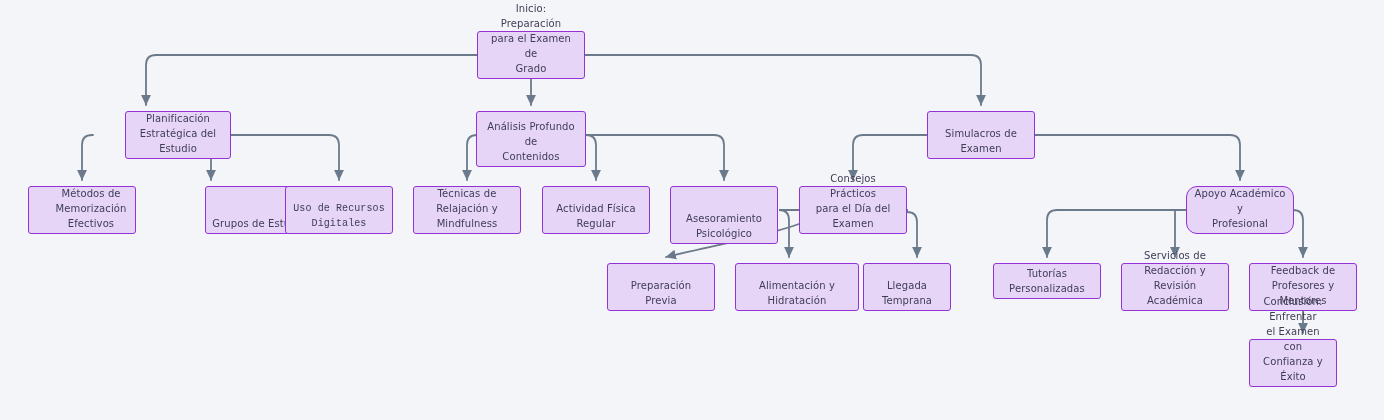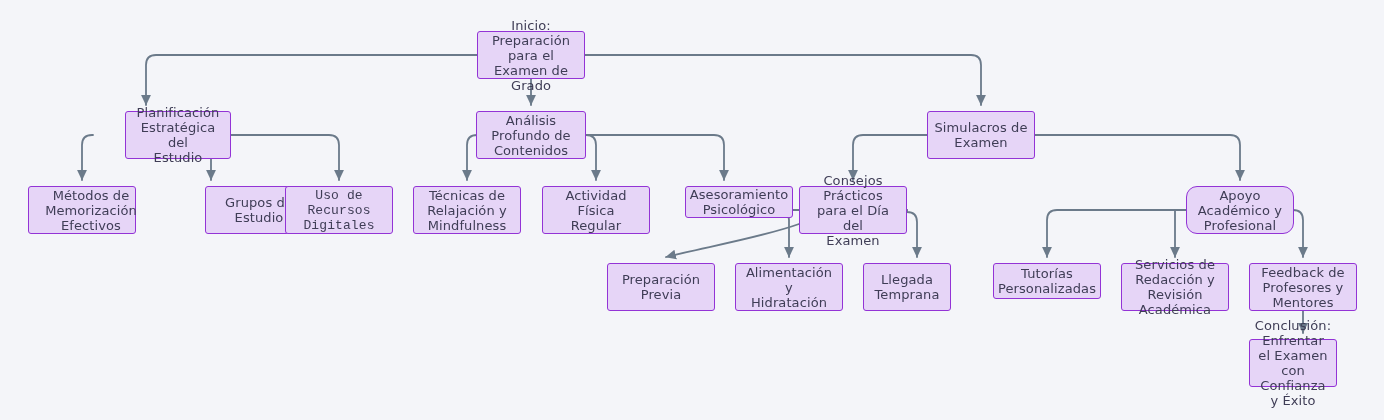--- a/index.html
+++ b/index.html
@@ -26,25 +26,25 @@
     height: 420px;
     pointer-events: none;
   }
   .node {
     position: absolute;
     box-sizing: border-box;
     background: #e6d5f7;
     border: 1.6px solid #9333d6;
     border-radius: 3px;
     display: flex;
-    align-items: center;
+    align-items: flex-end;
     justify-content: center;
     text-align: center;
     color: #3f3d56;
-    font-size: 13px;
+    font-size: 10px;
     line-height: 15px;
     padding: 2px 6px;
     letter-spacing: 0.1px;
   }
   .node .lbl {
     display: block;
     white-space: pre-line;
   }
 </style>
 </head>
@@ -82,21 +82,21 @@
       <div class="node" style="left: 477px; top: 31px; width: 108px; height: 48px;">
         <span class="lbl">Inicio: Preparación
 para el Examen de
 Grado</span>
       </div>
       <div class="node" style="left: 93px; top: 111px; width: 106px; height: 48px; margin-left: 32px;">
         <span class="lbl">Planificación
 Estratégica del
 Estudio</span>
       </div>
-      <div class="node" style="left: 476px; top: 111px; width: 110px; height: 48px;">
+      <div class="node" style="left: 476px; top: 111px; width: 110px; height: 56px;">
         <span class="lbl">Análisis Profundo de
 Contenidos</span>
       </div>
       <div class="node" style="left: 927px; top: 111px; width: 108px; height: 48px;">
         <span class="lbl">Simulacros de
 Examen</span>
       </div>
       <div class="node" style="left: 28px; top: 186px; width: 108px; height: 48px; padding-left: 24px;">
         <span class="lbl">Métodos de
 Memorización
@@ -111,37 +111,37 @@
       </div>
       <div class="node" style="left: 413px; top: 186px; width: 108px; height: 48px;">
         <span class="lbl">Técnicas de
 Relajación y
 Mindfulness</span>
       </div>
       <div class="node" style="left: 542px; top: 186px; width: 108px; height: 48px;">
         <span class="lbl">Actividad Física
 Regular</span>
       </div>
-      <div class="node" style="left: 685px; top: 186px; width: 108px; height: 32px;">
+      <div class="node" style="left: 670px; top: 186px; width: 108px; height: 58px;">
         <span class="lbl">Asesoramiento
 Psicológico</span>
       </div>
       <div class="node" style="left: 799px; top: 186px; width: 108px; height: 48px;">
         <span class="lbl">Consejos Prácticos
 para el Día del
 Examen</span>
       </div>
       <div class="node" style="left: 1186px; top: 186px; width: 108px; height: 48px; border-radius: 11px;">
         <span class="lbl">Apoyo Académico y
 Profesional</span>
       </div>
       <div class="node" style="left: 607px; top: 263px; width: 108px; height: 48px;">
         <span class="lbl">Preparación Previa</span>
       </div>
-      <div class="node" style="left: 735px; top: 263px; width: 108px; height: 48px;">
+      <div class="node" style="left: 735px; top: 263px; width: 124px; height: 48px;">
         <span class="lbl">Alimentación y
 Hidratación</span>
       </div>
       <div class="node" style="left: 863px; top: 263px; width: 88px; height: 48px;">
         <span class="lbl">Llegada Temprana</span>
       </div>
       <div class="node" style="left: 993px; top: 263px; width: 108px; height: 36px;">
         <span class="lbl">Tutorías
 Personalizadas</span>
       </div>

